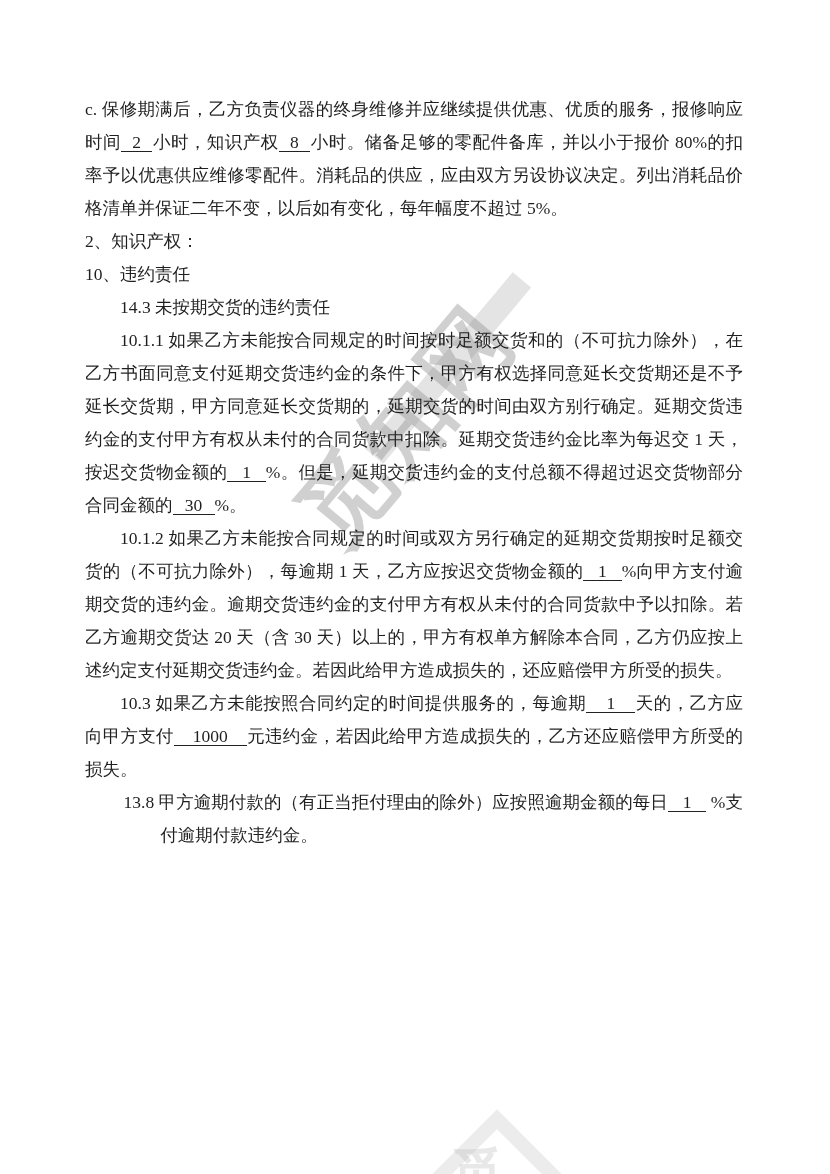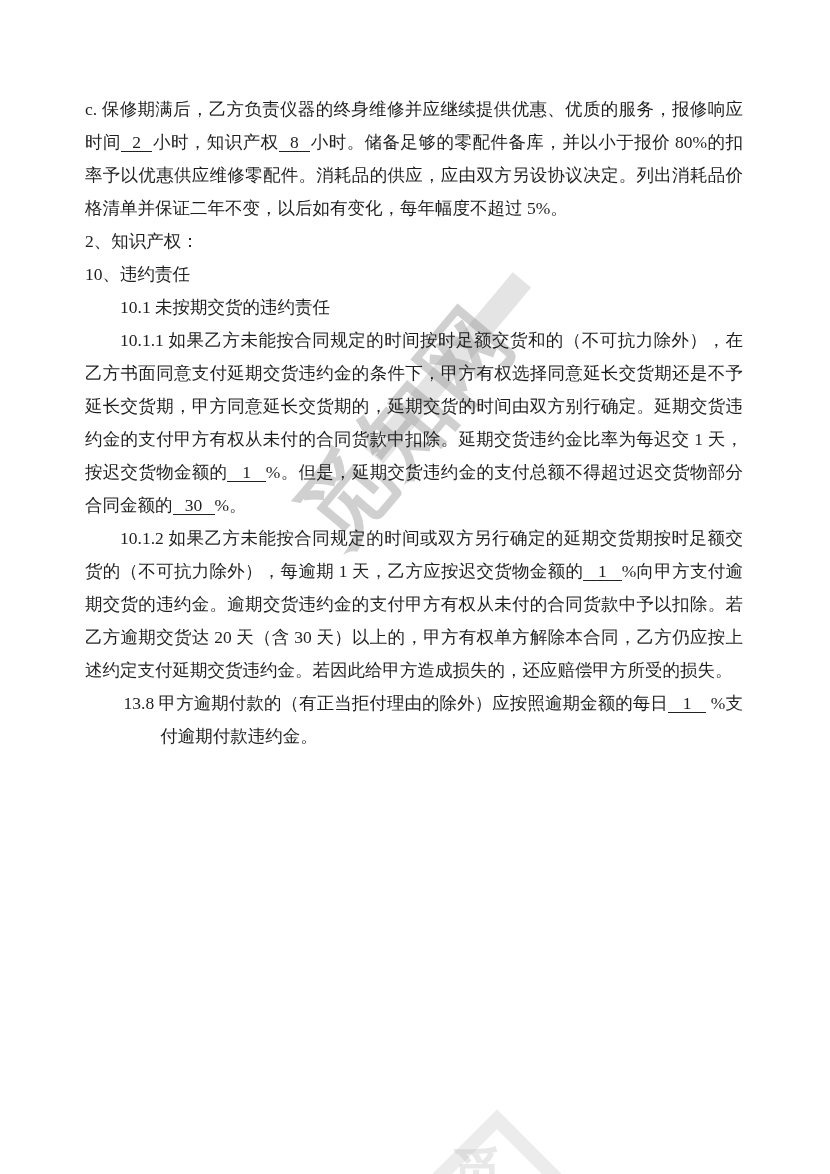--- a/index.html
+++ b/index.html
@@ -92,18 +92,19 @@
 
   <div class="wm-band"></div>
   <div class="wm-mid">觅知网</div>
   <div class="wm-logo"></div>
   <div class="wm-logo-char">觅</div>
 
   <div class="content">
       <p class="para plain"><span>c. 保修期满后，乙方负责仪器的终身维修并应继续提供优惠、优质的服务，报修响应时间</span><span class="blank" style="min-width: 1.8em;">2</span><span>小时，知识产权</span><span class="blank" style="min-width: 1.8em;">8</span><span>小时。储备足够的零配件备库，并以小于报价 80%的扣率予以优惠供应维修零配件。消耗品的供应，应由双方另设协议决定。列出消耗品价格清单并保证二年不变，以后如有变化，每年幅度不超过 5%。</span></p>
       <p class="para heading"><span>2、知识产权：</span></p>
       <p class="para heading"><span>10、违约责任</span></p>
-      <p class="para indent"><span>10.1 未按期交货的违约责任</span></p>
+      <p class="para indent"><span>14.3 未按期交货的违约责任</span></p>
       <p class="para indent"><span>10.1.1 如果乙方未能按合同规定的时间按时足额交货和的（不可抗力除外），在乙方书面同意支付延期交货违约金的条件下，甲方有权选择同意延长交货期还是不予延长交货期，甲方同意延长交货期的，延期交货的时间由双方别行确定。延期交货违约金的支付甲方有权从未付的合同货款中扣除。延期交货违约金比率为每迟交 1 天，按迟交货物金额的</span><span class="blank" style="min-width: 2.2em;">1</span><span>%。但是，延期交货违约金的支付总额不得超过迟交货物部分合同金额的</span><span class="blank" style="min-width: 2.4em;">30</span><span>%。</span></p>
       <p class="para indent"><span>10.1.2 如果乙方未能按合同规定的时间或双方另行确定的延期交货期按时足额交货的（不可抗力除外），每逾期 1 天，乙方应按迟交货物金额的</span><span class="blank" style="min-width: 2.2em;">1</span><span>%向甲方支付逾期交货的违约金。逾期交货违约金的支付甲方有权从未付的合同货款中予以扣除。若乙方逾期交货达 20 天（含 30 天）以上的，甲方有权单方解除本合同，乙方仍应按上述约定支付延期交货违约金。若因此给甲方造成损失的，还应赔偿甲方所受的损失。</span></p>
+      <p class="para indent"><span>10.3 如果乙方未能按照合同约定的时间提供服务的，每逾期</span><span class="blank" style="min-width: 2.8em;">1</span><span>天的，乙方应向甲方支付</span><span class="blank" style="min-width: 4.2em;">1000</span><span>元违约金，若因此给甲方造成损失的，乙方还应赔偿甲方所受的损失。</span></p>
       <p class="para hang"><span>13.8 甲方逾期付款的（有正当拒付理由的除外）应按照逾期金额的每日</span><span class="blank" style="min-width: 2.2em;">1</span><span> %支付逾期付款违约金。</span></p>
     </div>
 </div>
 
 </body></html>

